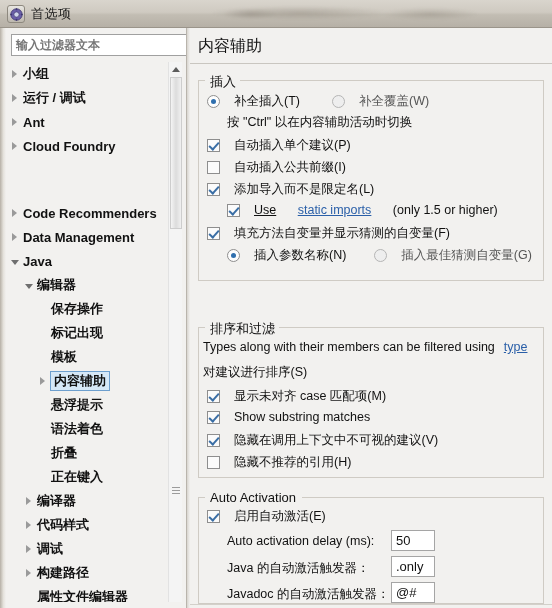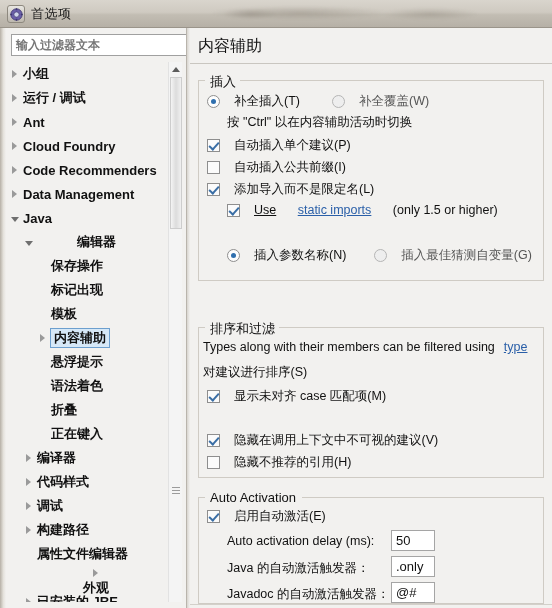--- a/index.html
+++ b/index.html
@@ -314,39 +314,39 @@
               <span class="tri-closed"></span>
             </span>
             <span class="tlabel">Ant</span>
           </div>
           <div class="tnode" style="padding-left: 0px;">
             <span class="arrow">
               <span class="tri-closed"></span>
             </span>
             <span class="tlabel">Cloud Foundry</span>
           </div>
+          <div class="tnode" style="padding-left: 0px; margin-top: 43px;">
+            <span class="arrow">
+              <span class="tri-closed"></span>
+            </span>
+            <span class="tlabel">Code Recommenders</span>
+          </div>
           <div class="tnode" style="padding-left: 0px;">
             <span class="arrow">
               <span class="tri-closed"></span>
             </span>
-            <span class="tlabel">Code Recommenders</span>
+            <span class="tlabel">Data Management</span>
           </div>
           <div class="tnode" style="padding-left: 0px;">
             <span class="arrow">
-              <span class="tri-closed"></span>
-            </span>
-            <span class="tlabel">Data Management</span>
-          </div>
-          <div class="tnode" style="padding-left: 0px;">
-            <span class="arrow">
               <span class="tri-open"></span>
             </span>
             <span class="tlabel">Java</span>
           </div>
-          <div class="tnode" style="padding-left: 14px; gap: 40px;">
+          <div class="tnode" style="padding-left: 14px;">
             <span class="arrow">
               <span class="tri-open"></span>
             </span>
             <span class="tlabel">编辑器</span>
           </div>
           <div class="tnode" style="padding-left: 28px;">
             <span class="arrow none"></span>
             <span class="tlabel">保存操作</span>
           </div>
           <div class="tnode" style="padding-left: 28px;">
@@ -477,20 +477,24 @@
 
         <div class="row" style="left:28px; top:122px;">
           <span class="cb on"></span>
           <span class="u">Use</span>
           <span>&nbsp;</span>
           <span class="link">static imports</span>
           <span>&nbsp;</span>
           <span>(only 1.5 or higher)</span>
         </div>
 
+        <div class="row" style="left:8px; top:144px;">
+          <span class="cb on"></span>
+          <span>填充方法自变量并显示猜测的自变量(F)</span>
+        </div>
 
         <div class="row" style="left:28px; top:166px;">
           <span class="rb on"></span>
           <span>插入参数名称(N)</span>
           <span style="display:inline-block;width:10px"></span>
           <span class="rb off"></span>
           <span style="color:#555">插入最佳猜测自变量(G)</span>
         </div>
       </div>
 
@@ -506,20 +510,24 @@
 
         <div class="row" style="left:4px; top:36px;">
           <span>对建议进行排序(S)</span>
         </div>
 
         <div class="row" style="left:8px; top:60px;">
           <span class="cb on"></span>
           <span>显示未对齐 case 匹配项(M)</span>
         </div>
 
+        <div class="row" style="left:8px; top:82px;">
+          <span class="cb on"></span>
+          <span>Show substring matches</span>
+        </div>
 
         <div class="row" style="left:8px; top:104px;">
           <span class="cb on"></span>
           <span>隐藏在调用上下文中不可视的建议(V)</span>
         </div>
 
         <div class="row" style="left:8px; top:126px;">
           <span class="cb"></span>
           <span>隐藏不推荐的引用(H)</span>
         </div>

